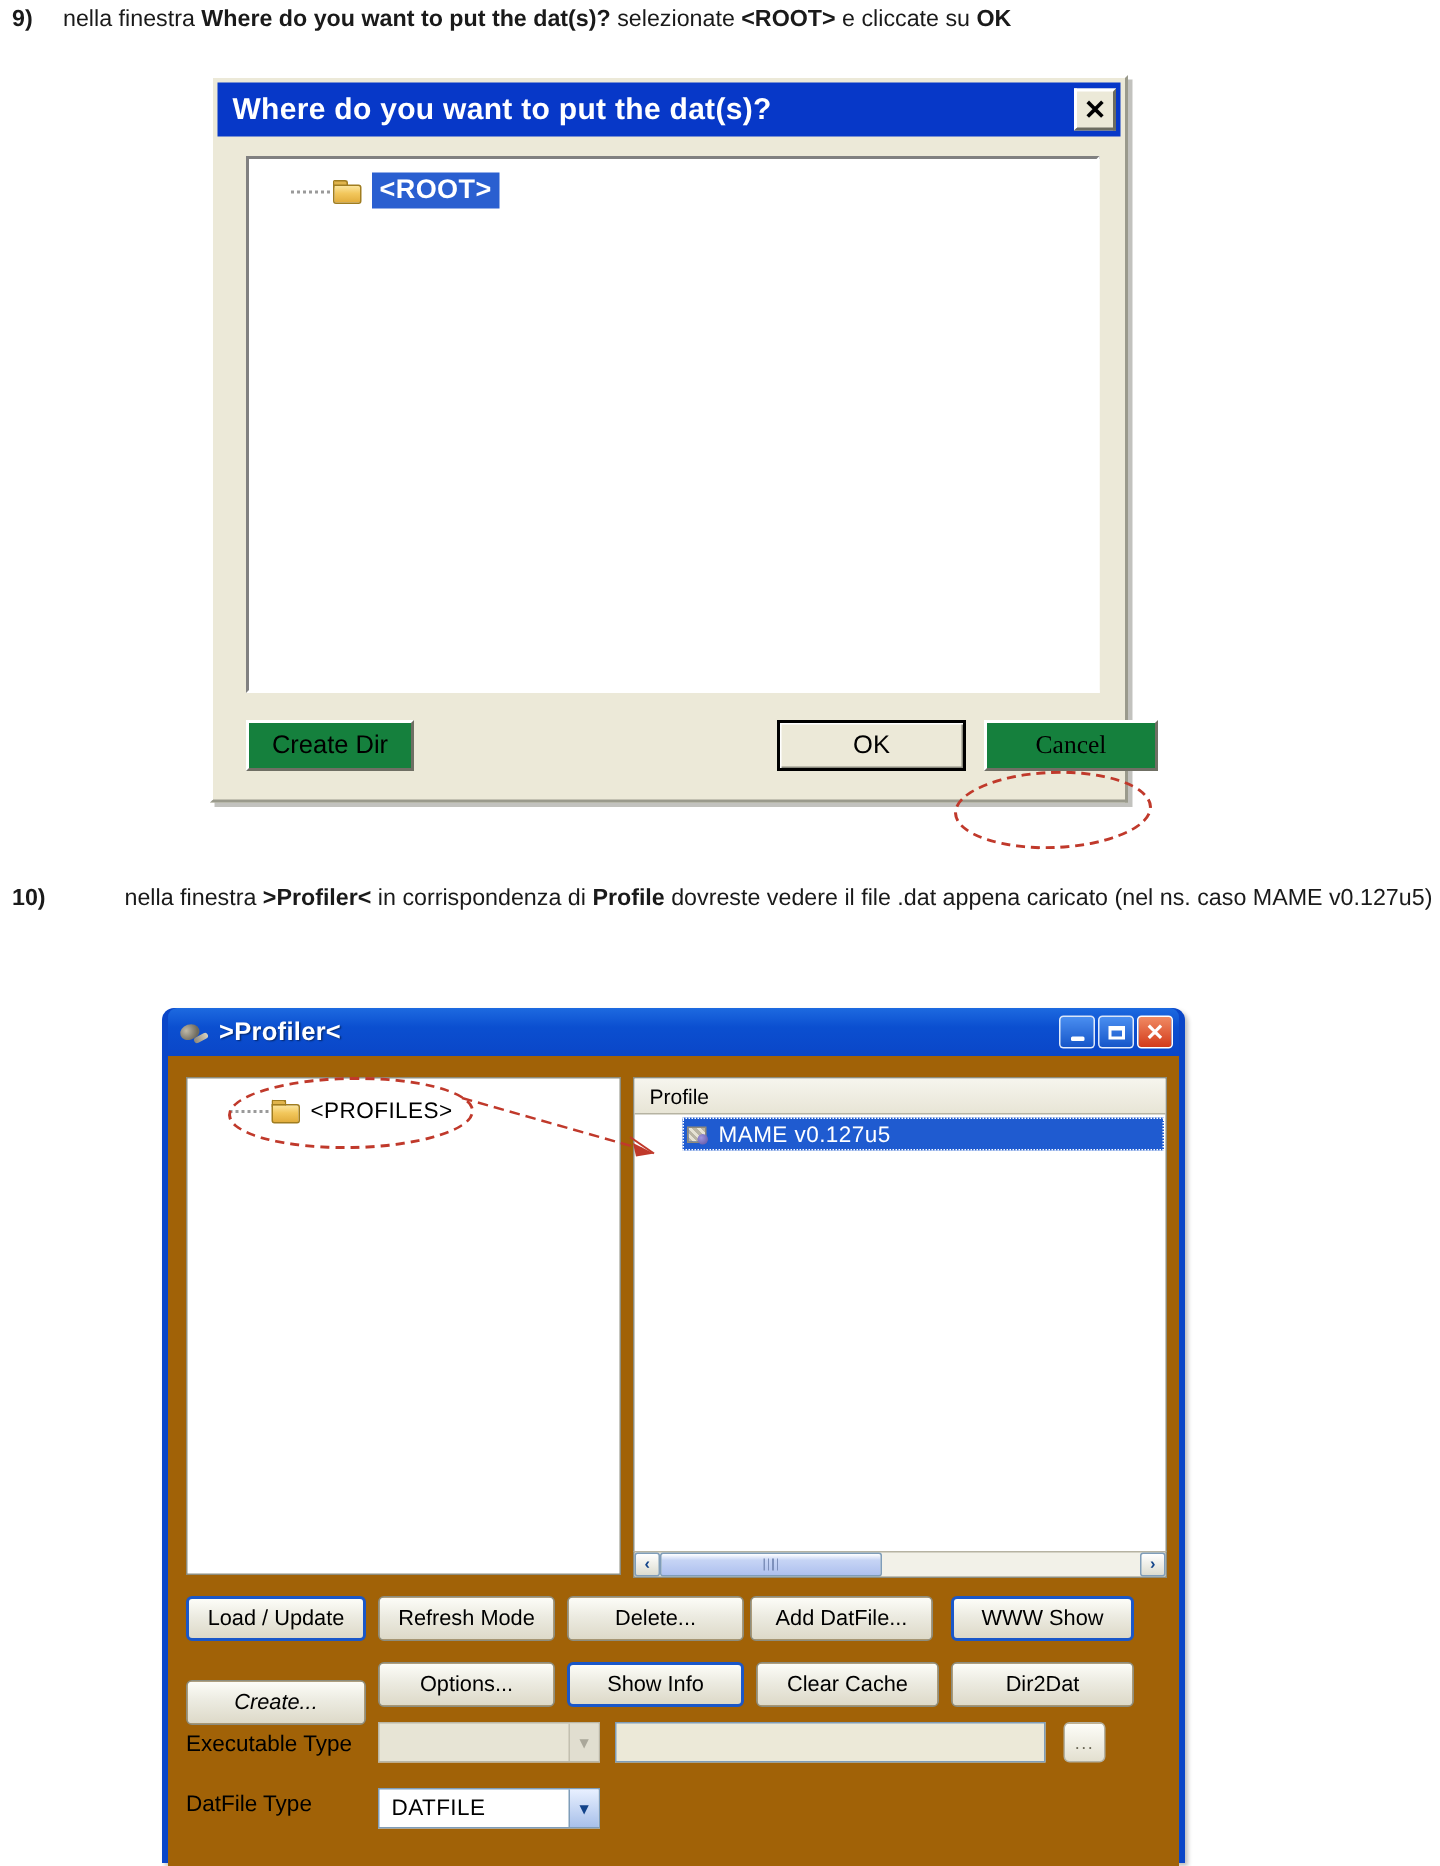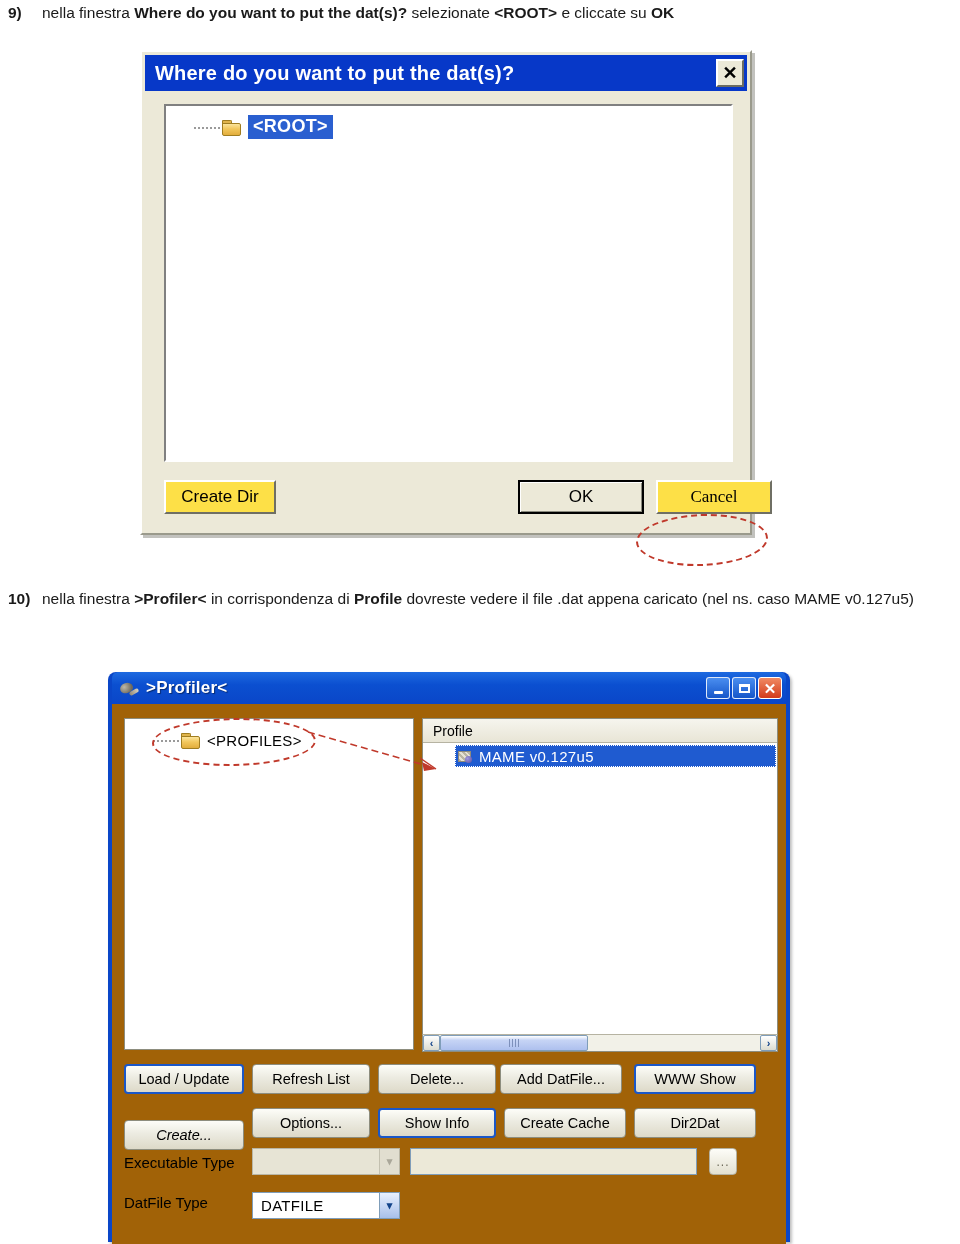--- a/index.html
+++ b/index.html
@@ -28,21 +28,21 @@
     width: 34px;
     flex: 0 0 34px;
     font-weight: 700;
   }
   .doc-body {
     flex: 1 1 auto;
   }
   .doc-body b { font-weight: 700; }
 
   #para-9  { left: 8px;  top: 2px;  width: 944px; }
-  #para-10 { left: 8px;  top: 588px; width: 948px; }
+  #para-10 { left: 8px;  top: 588px; width: 948px; gap: 41px; }
 
   
   .dlg-classic {
     position: absolute;
     left: 140px;
     top: 50px;
     width: 612px;
     height: 485px;
     background: #ece9d8;
     border-top: 2px solid #ffffff;
@@ -159,21 +159,21 @@
     position: absolute;
     left: 22px;
     right: 17px;
     top: 428px;
     height: 34px;
   }
   .btn-classic {
     position: absolute;
     top: 0;
     height: 34px;
-    background: #fde047;
+    background: #15803d;
     border-top: 2px solid #ffffff;
     border-left: 2px solid #ffffff;
     border-right: 2px solid #6f6f64;
     border-bottom: 2px solid #6f6f64;
     display: flex;
     align-items: center;
     justify-content: center;
     font-size: 17px;
     color: #000;
     box-sizing: border-box;
@@ -565,29 +565,29 @@
       <div class="sb-btn">‹</div>
       <div class="sb-track">
         <div class="sb-thumb">
             <div class="sb-grip"></div>
           </div>
       </div>
       <div class="sb-btn">›</div>
     </div>
 
     <div class="cmd focus" style="left:12px;  top:360px; width:120px;">Load / Update</div>
-    <div class="cmd" style="left:140px; top:360px; width:118px;">Refresh List</div>
+    <div class="cmd" style="left:140px; top:360px; width:118px;">Refresh Mode</div>
     <div class="cmd" style="left:266px; top:360px; width:118px;">Delete...</div>
     <div class="cmd" style="left:388px; top:360px; width:122px;">Add DatFile...</div>
     <div class="cmd focus" style="left:522px; top:360px; width:122px;">WWW Show</div>
 
     <div class="cmd" style="left:12px;  top:416px; width:120px;font-style:italic;">Create...</div>
     <div class="cmd" style="left:140px; top:404px; width:118px;">Options...</div>
     <div class="cmd focus" style="left:266px; top:404px; width:118px;">Show Info</div>
-    <div class="cmd" style="left:392px; top:404px; width:122px;">Create Cache</div>
+    <div class="cmd" style="left:392px; top:404px; width:122px;">Clear Cache</div>
     <div class="cmd" style="left:522px; top:404px; width:122px;">Dir2Dat</div>
 
     <div class="form-label" style="left:12px; top:450px;">Executable Type</div>
     <div class="combo disabled" style="left:140px; top:444px; width:148px;">
       <div class="c-val"></div>
       <div class="c-arrow">▾</div>
     </div>
     <div class="textbox" style="left:298px; top:444px; width:287px;"></div>
     <div class="dots-btn" style="left:597px; top:444px;">...</div>
 

